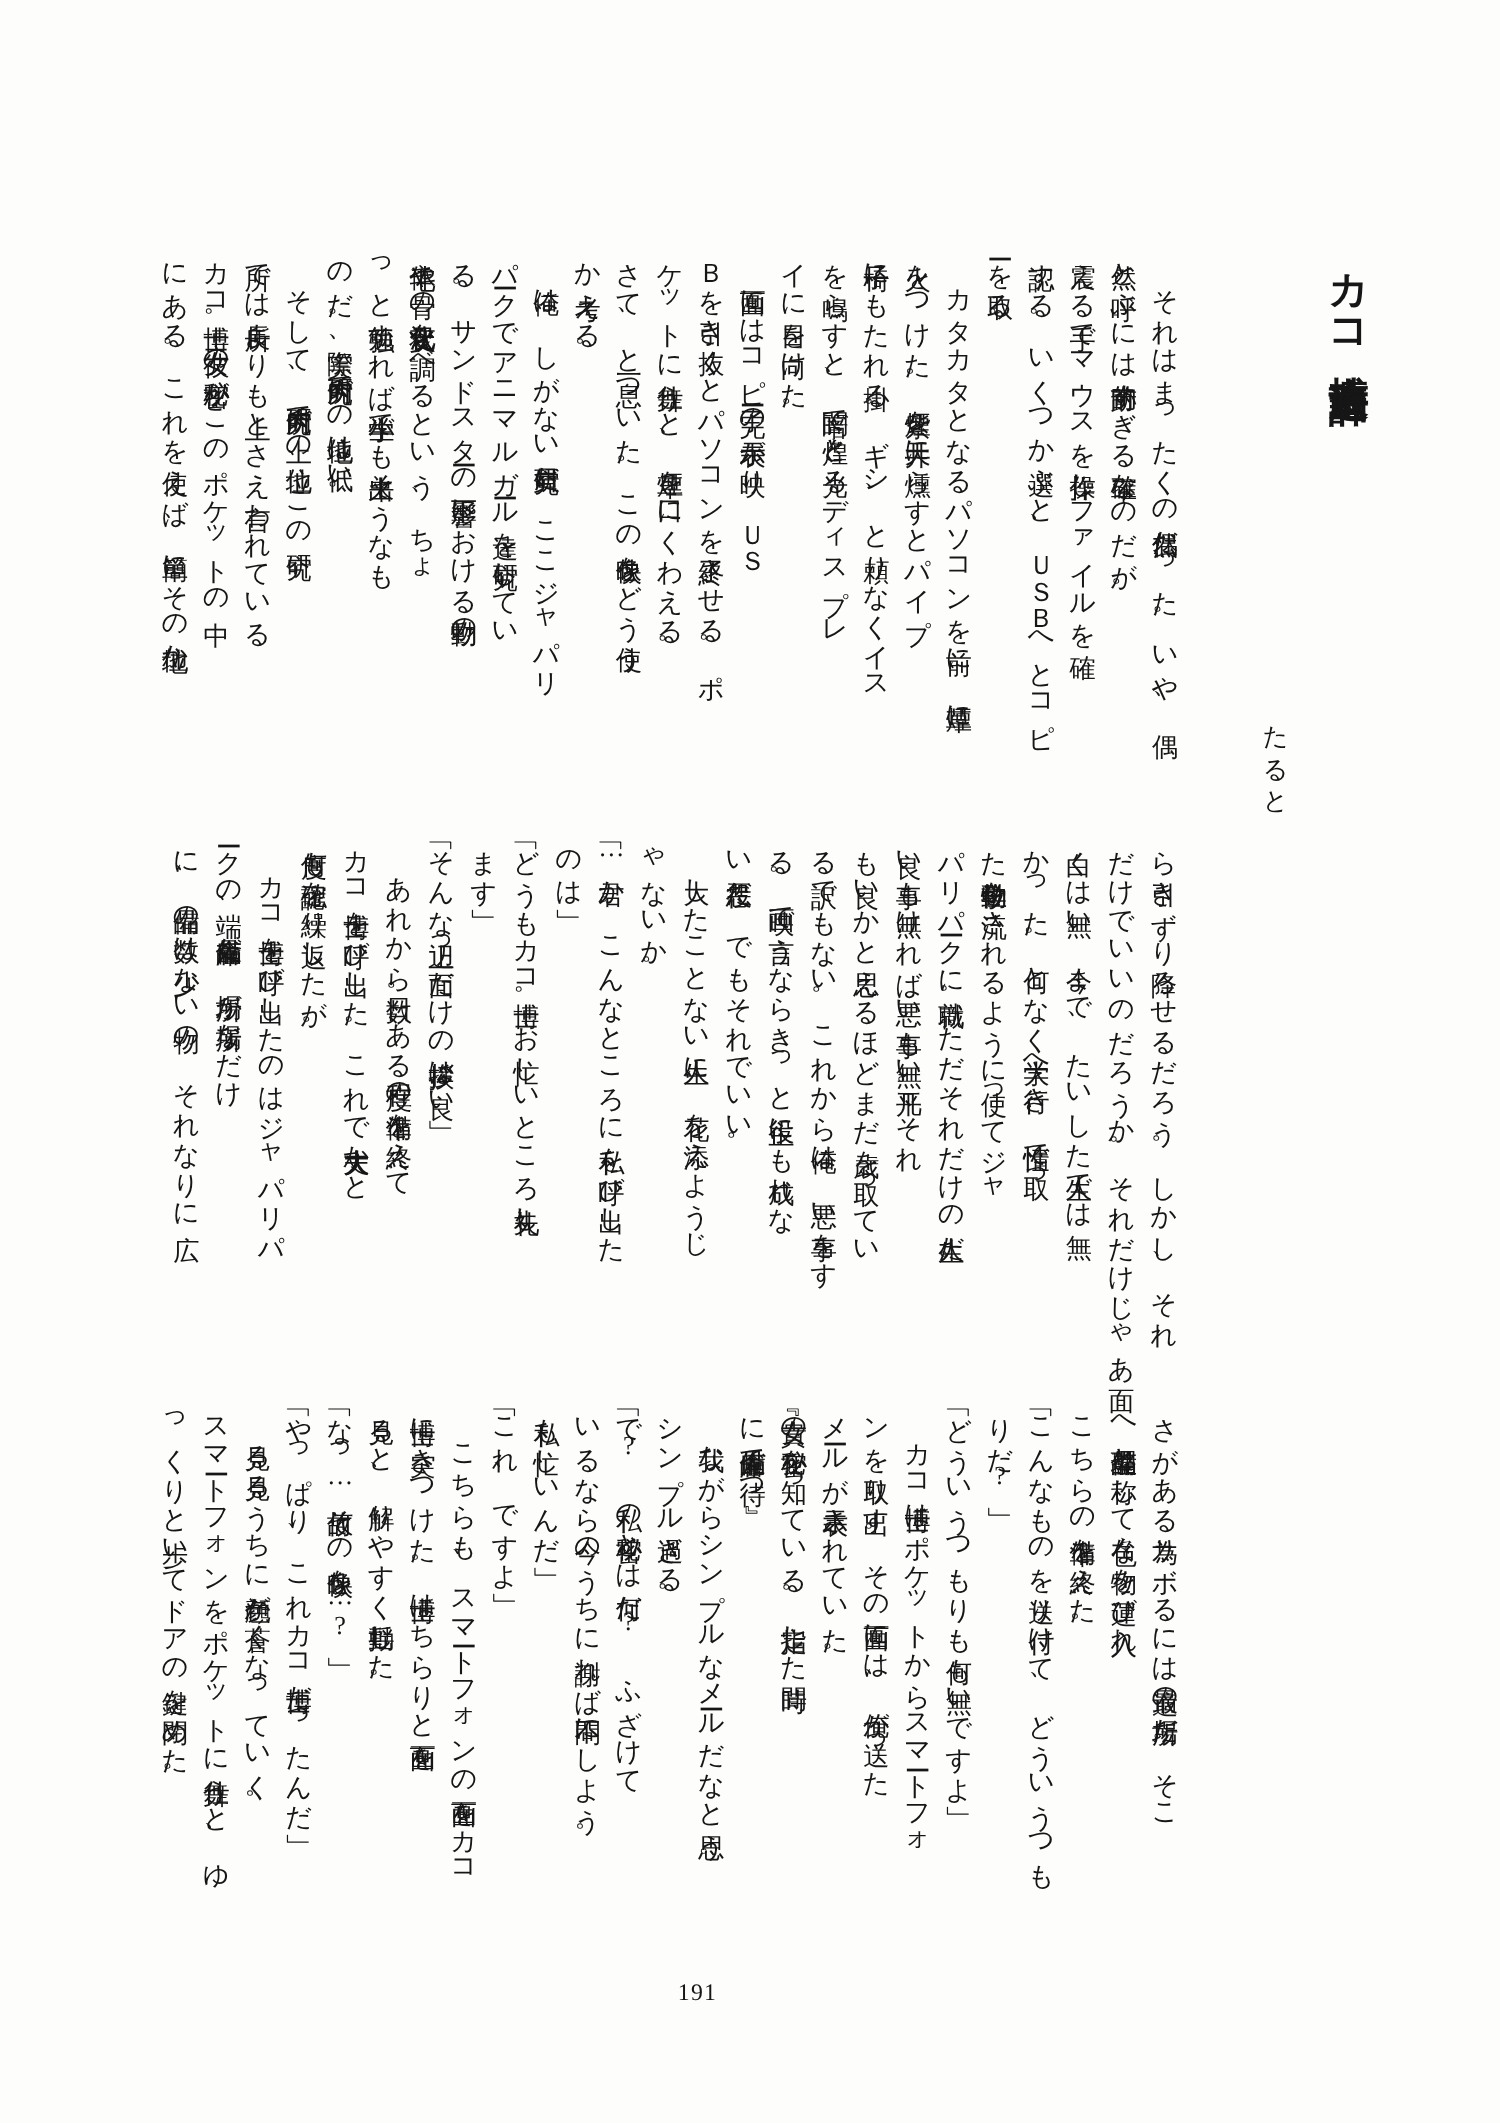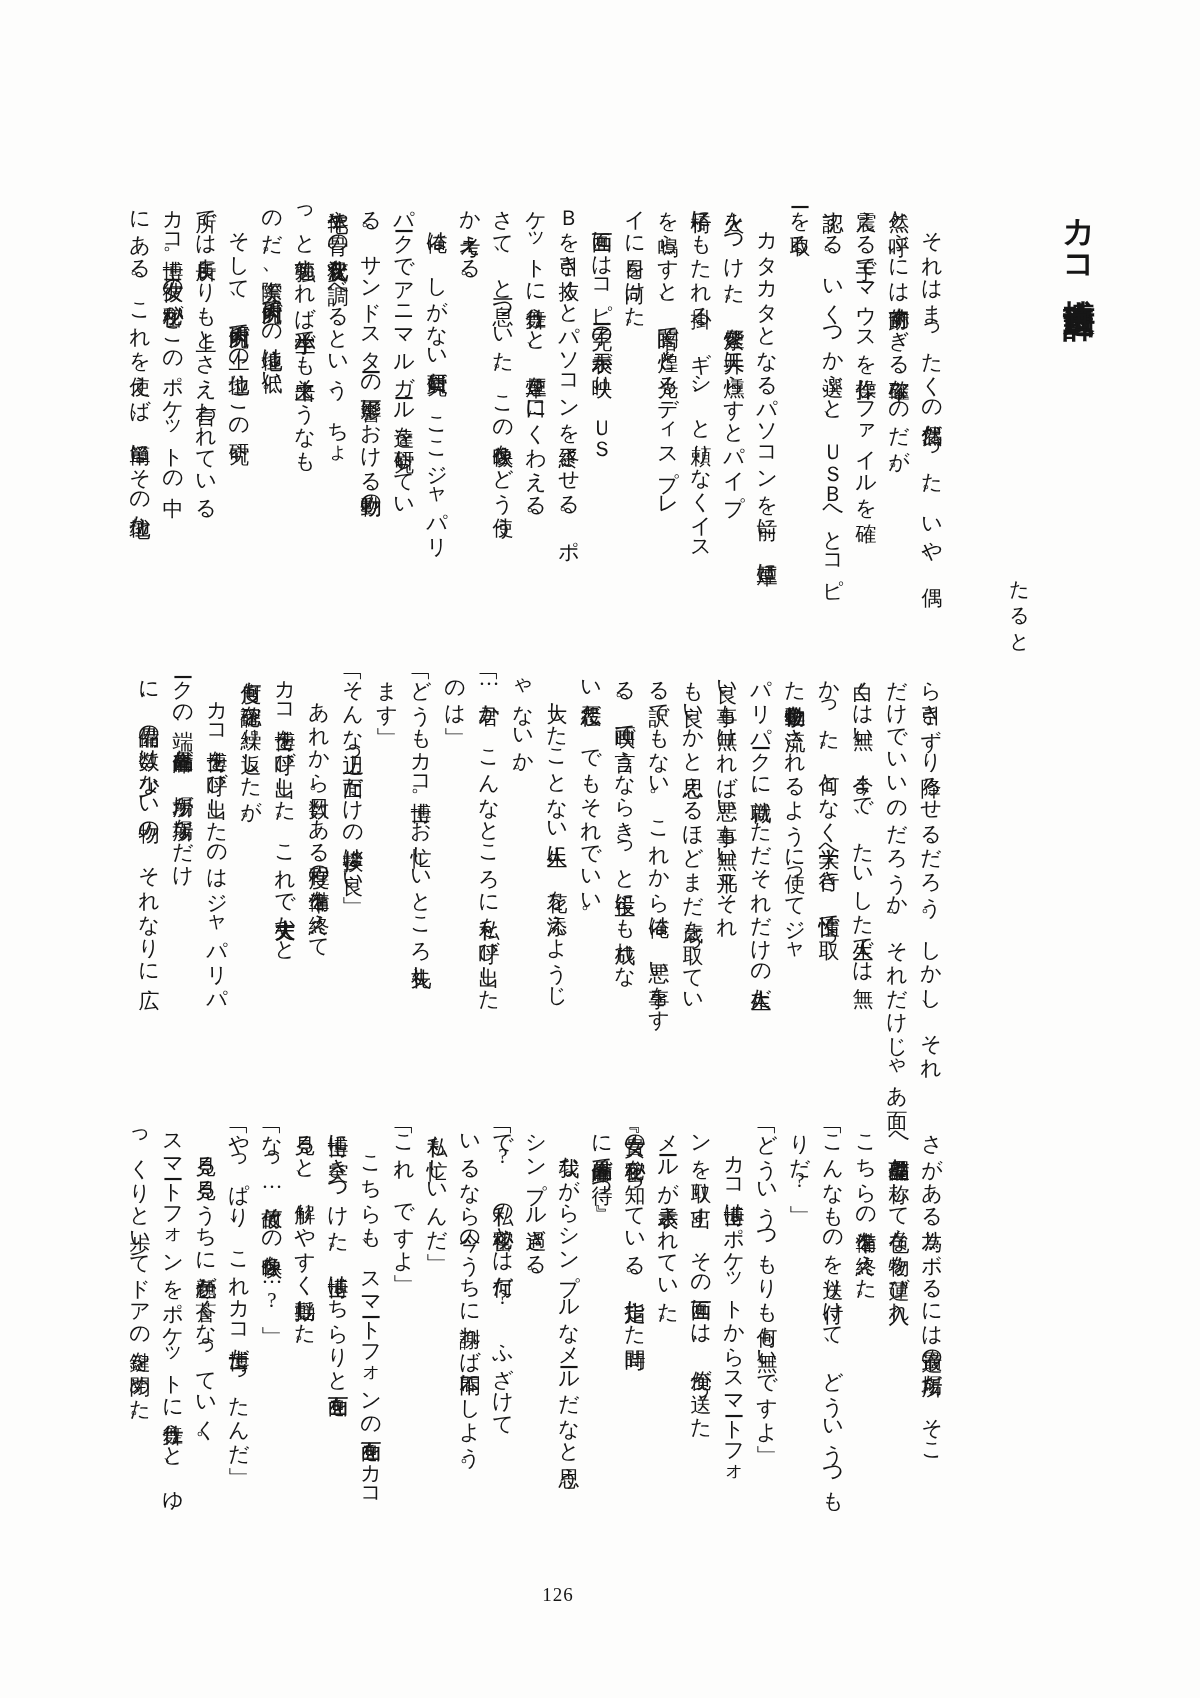--- a/index.html
+++ b/index.html
@@ -154,15 +154,15 @@
 「これ、ですよ」
 　こちらも、スマートフォンの画面をカコ
 博士に突きつけた。博士はちらりと画面を
 見ると、解りやすく動揺した。
 「なっ…何故その映像を…?」
 「やっぱり、これカコ博士だったんだ」
 　見る見るうちに顔色が蒼くなっていく。
 スマートフォンをポケットに仕舞うと、ゆ
 っくりと歩いてドアの鍵を閉めた。</div>
 
-  <div class="page-number">126</div>
+  <div class="page-number">191</div>
 
 </div>
 
 </body></html>

